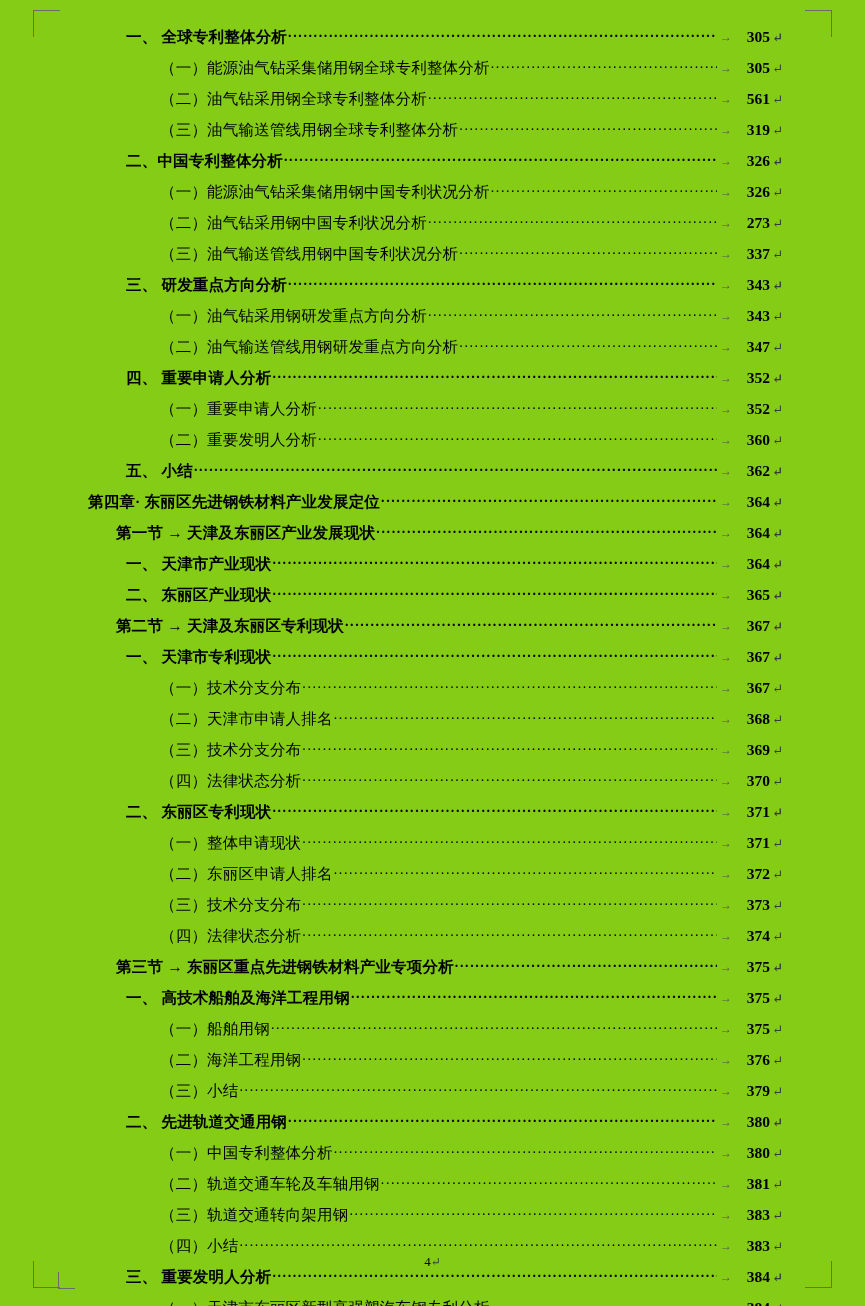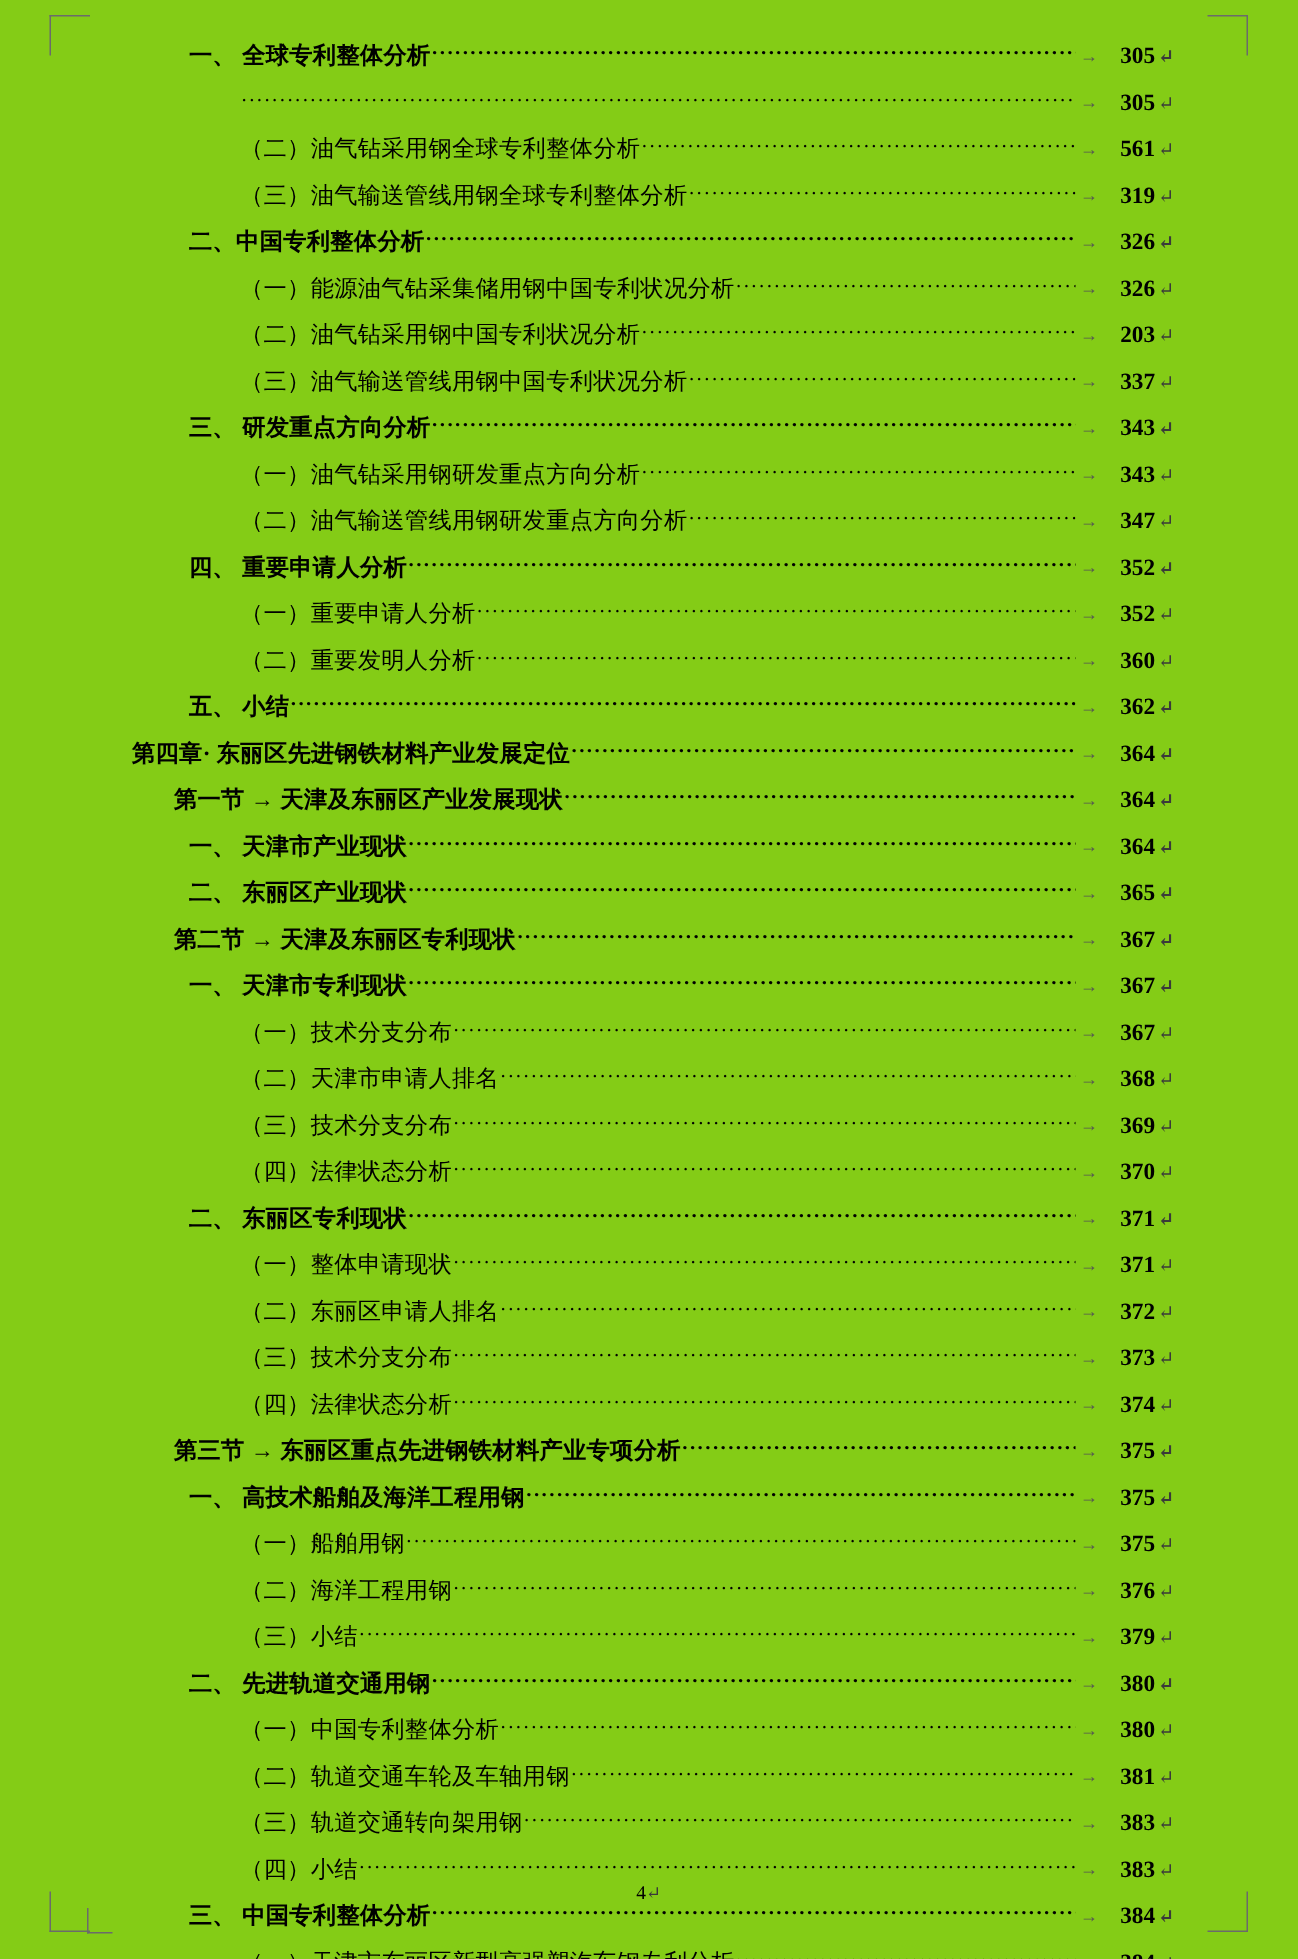--- a/index.html
+++ b/index.html
@@ -128,20 +128,21 @@
       <div class="toc-row lvl-1">
         <span class="label">一、 全球专利整体分析</span>
         <span class="leader">
           <span class="dots">................................................................................................................................................................</span>
         </span>
         <span class="tabmark">→</span>
         <span class="pageno">305</span>
         <span class="pilcrow">↵</span>
       </div>
       <div class="toc-row lvl-2">
+        <span class="label">（一）能源油气钻采集储用钢全球专利整体分析</span>
         <span class="leader">
           <span class="dots">................................................................................................................................................................</span>
         </span>
         <span class="tabmark">→</span>
         <span class="pageno">305</span>
         <span class="pilcrow">↵</span>
       </div>
       <div class="toc-row lvl-2">
         <span class="label">（二）油气钻采用钢全球专利整体分析</span>
         <span class="leader">
@@ -177,21 +178,21 @@
         <span class="tabmark">→</span>
         <span class="pageno">326</span>
         <span class="pilcrow">↵</span>
       </div>
       <div class="toc-row lvl-2">
         <span class="label">（二）油气钻采用钢中国专利状况分析</span>
         <span class="leader">
           <span class="dots">................................................................................................................................................................</span>
         </span>
         <span class="tabmark">→</span>
-        <span class="pageno">203</span>
+        <span class="pageno">273</span>
         <span class="pilcrow">↵</span>
       </div>
       <div class="toc-row lvl-2">
         <span class="label">（三）油气输送管线用钢中国专利状况分析</span>
         <span class="leader">
           <span class="dots">................................................................................................................................................................</span>
         </span>
         <span class="tabmark">→</span>
         <span class="pageno">337</span>
         <span class="pilcrow">↵</span>
@@ -478,21 +479,21 @@
       <div class="toc-row lvl-2">
         <span class="label">（四）小结</span>
         <span class="leader">
           <span class="dots">................................................................................................................................................................</span>
         </span>
         <span class="tabmark">→</span>
         <span class="pageno">383</span>
         <span class="pilcrow">↵</span>
       </div>
       <div class="toc-row lvl-1">
-        <span class="label">三、 中国专利整体分析</span>
+        <span class="label">三、 重要发明人分析</span>
         <span class="leader">
           <span class="dots">................................................................................................................................................................</span>
         </span>
         <span class="tabmark">→</span>
         <span class="pageno">384</span>
         <span class="pilcrow">↵</span>
       </div>
       <div class="toc-row lvl-2">
         <span class="label">（一）天津市东丽区新型高强塑汽车钢专利分析</span>
         <span class="leader">

